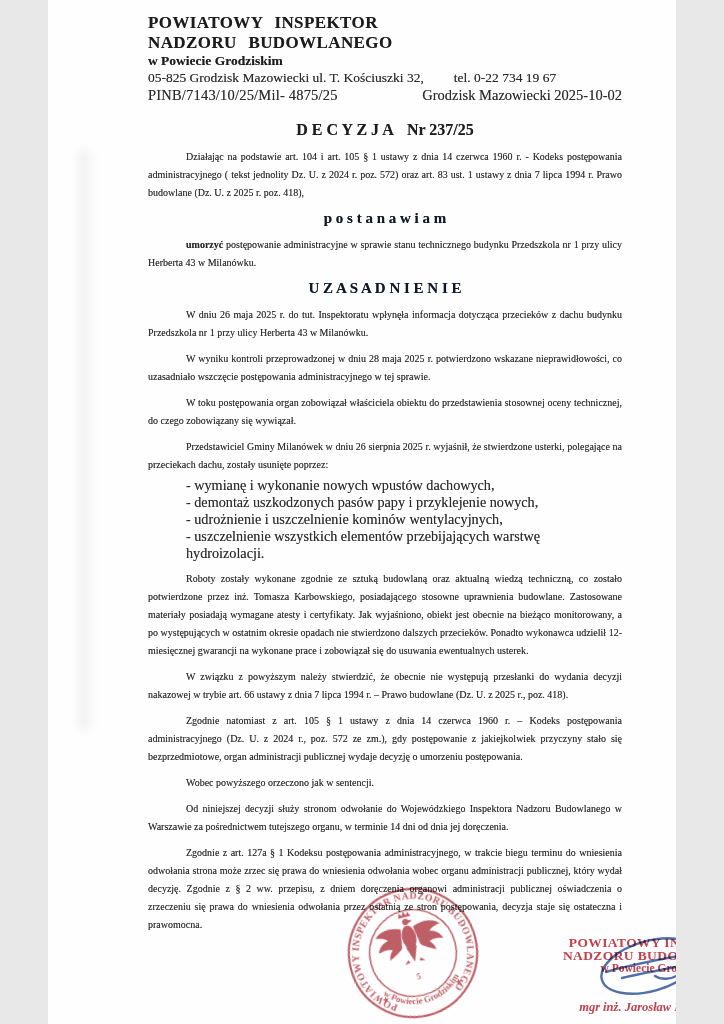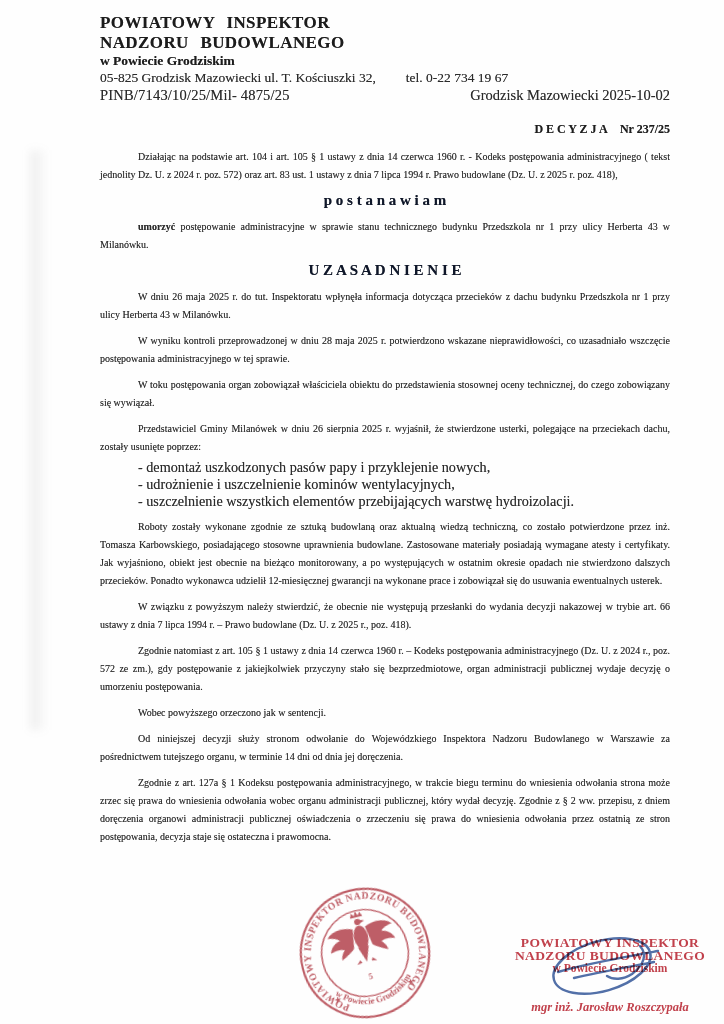--- a/index.html
+++ b/index.html
@@ -1,33 +1,33 @@
 <!DOCTYPE html>
 <html lang="pl"><head>
 <meta charset="utf-8">
 <style>
   html,body{margin:0;padding:0;background:#e8e8e8;}
   .page{
-    position:relative; width:724px; height:1024px; margin:0 auto;
+    position:relative; width:628px; height:1024px; margin:0 auto;
     background:#fefefe; overflow:hidden;
     font-family:"Liberation Serif", serif;
     color:#2b2b2b;
   }
   .page *{box-sizing:border-box;}
   .content{ padding:13px 54px 0 100px; }
   .fuzz{ text-shadow:0 0 0.6px rgba(40,40,40,0.55); }
 
   
   .org1{ font-size:17px; line-height:20px; font-weight:bold; color:#1c1c1c; word-spacing:7px; letter-spacing:0.4px;}
   .org3{ font-size:13.5px; line-height:16px; font-weight:bold; color:#1c1c1c;}
   .addr{ font-size:13.5px; line-height:17px; display:flex; gap:30px;}
   .refrow{ font-size:14.5px; line-height:19px; display:flex; justify-content:space-between;}
   .ref{ font-weight:normal; letter-spacing:0.2px;}
 
-  .title{ text-align:right; font-weight:bold; font-size:12px; line-height:19px; margin:15px 0 9px; color:#1d1d1d;}
+  .title{ text-align:center; font-weight:bold; font-size:16px; line-height:19px; margin:15px 0 9px; color:#1d1d1d;}
   .title .num{ margin-left:10px;}
 
   .para{ font-size:10px; line-height:18px; margin:8px 0 3px; text-indent:38px; text-align:justify;}
   .heading{ text-align:center; font-weight:bold; font-size:15px; line-height:19px; margin:7px 0; color:#0f172a;}
   .bullets{ margin:0 0 3px; padding-left:38px;}
   .bullets div{ font-size:14.2px; line-height:16.9px;}
 
   
   .scan-band{
     position:absolute; left:30px; top:150px; width:16px; height:580px;
@@ -90,20 +90,21 @@
     <p class="para fuzz"><b>umorzyć</b> <span>postępowanie administracyjne w sprawie stanu technicznego budynku Przedszkola nr 1 przy ulicy Herberta 43 w Milanówku.</span></p>
 
     <div class="heading fuzz">U Z A S A D N I E N I E</div>
 
     <p class="para fuzz">W dniu 26 maja 2025 r. do tut. Inspektoratu wpłynęła informacja dotycząca przecieków z dachu budynku Przedszkola nr 1 przy ulicy Herberta 43 w Milanówku.</p>
     <p class="para fuzz">W wyniku kontroli przeprowadzonej w dniu 28 maja 2025 r. potwierdzono wskazane nieprawidłowości, co uzasadniało wszczęcie postępowania administracyjnego w tej sprawie.</p>
     <p class="para fuzz">W toku postępowania organ zobowiązał właściciela obiektu do przedstawienia stosownej oceny technicznej, do czego zobowiązany się wywiązał.</p>
     <p class="para fuzz">Przedstawiciel Gminy Milanówek w dniu 26 sierpnia 2025 r. wyjaśnił, że stwierdzone usterki, polegające na przeciekach dachu, zostały usunięte poprzez:</p>
 
     <div class="bullets fuzz">
+      <div>- wymianę i wykonanie nowych wpustów dachowych,</div>
       <div>- demontaż uszkodzonych pasów papy i przyklejenie nowych,</div>
       <div>- udrożnienie i uszczelnienie kominów wentylacyjnych,</div>
       <div>- uszczelnienie wszystkich elementów przebijających warstwę hydroizolacji.</div>
     </div>
 
     <p class="para fuzz">Roboty zostały wykonane zgodnie ze sztuką budowlaną oraz aktualną wiedzą techniczną, co zostało potwierdzone przez inż. Tomasza Karbowskiego, posiadającego stosowne uprawnienia budowlane. Zastosowane materiały posiadają wymagane atesty i certyfikaty. Jak wyjaśniono, obiekt jest obecnie na bieżąco monitorowany, a po występujących w ostatnim okresie opadach nie stwierdzono dalszych przecieków. Ponadto wykonawca udzielił 12-miesięcznej gwarancji na wykonane prace i zobowiązał się do usuwania ewentualnych usterek.</p>
     <p class="para fuzz">W związku z powyższym należy stwierdzić, że obecnie nie występują przesłanki do wydania decyzji nakazowej w trybie art. 66 ustawy z dnia 7 lipca 1994 r. – Prawo budowlane (Dz. U. z 2025 r., poz. 418).</p>
     <p class="para fuzz">Zgodnie natomiast z art. 105 § 1 ustawy z dnia 14 czerwca 1960 r. – Kodeks postępowania administracyjnego (Dz. U. z 2024 r., poz. 572 ze zm.), gdy postępowanie z jakiejkolwiek przyczyny stało się bezprzedmiotowe, organ administracji publicznej wydaje decyzję o umorzeniu postępowania.</p>
     <p class="para fuzz">Wobec powyższego orzeczono jak w sentencji.</p>
     <p class="para fuzz">Od niniejszej decyzji służy stronom odwołanie do Wojewódzkiego Inspektora Nadzoru Budowlanego w Warszawie za pośrednictwem tutejszego organu, w terminie 14 dni od dnia jej doręczenia.</p>

